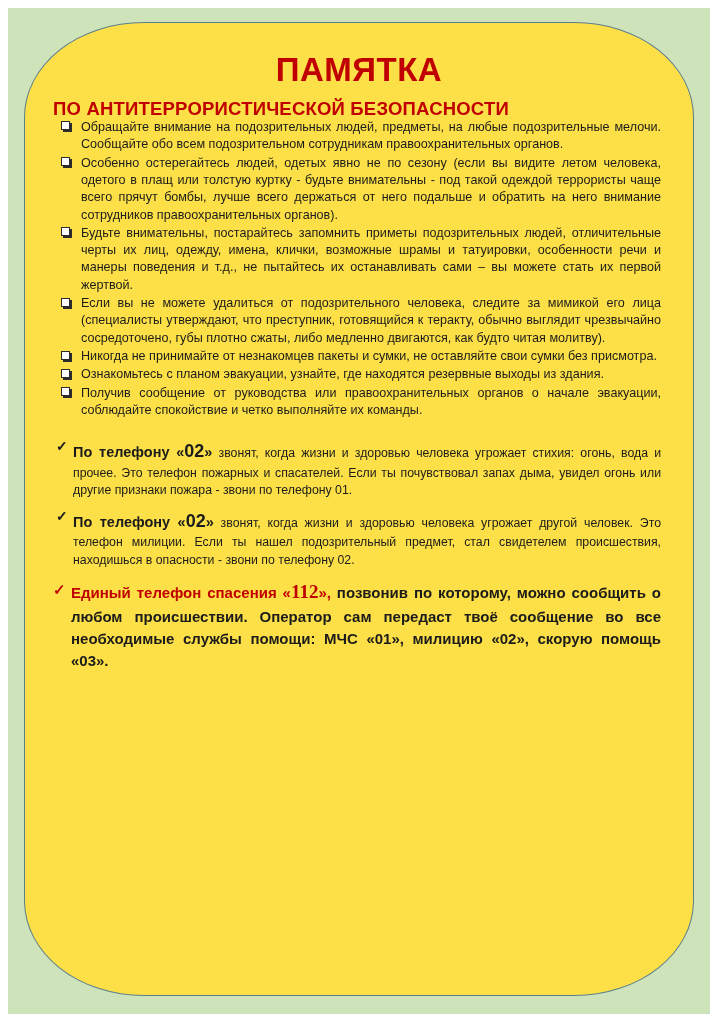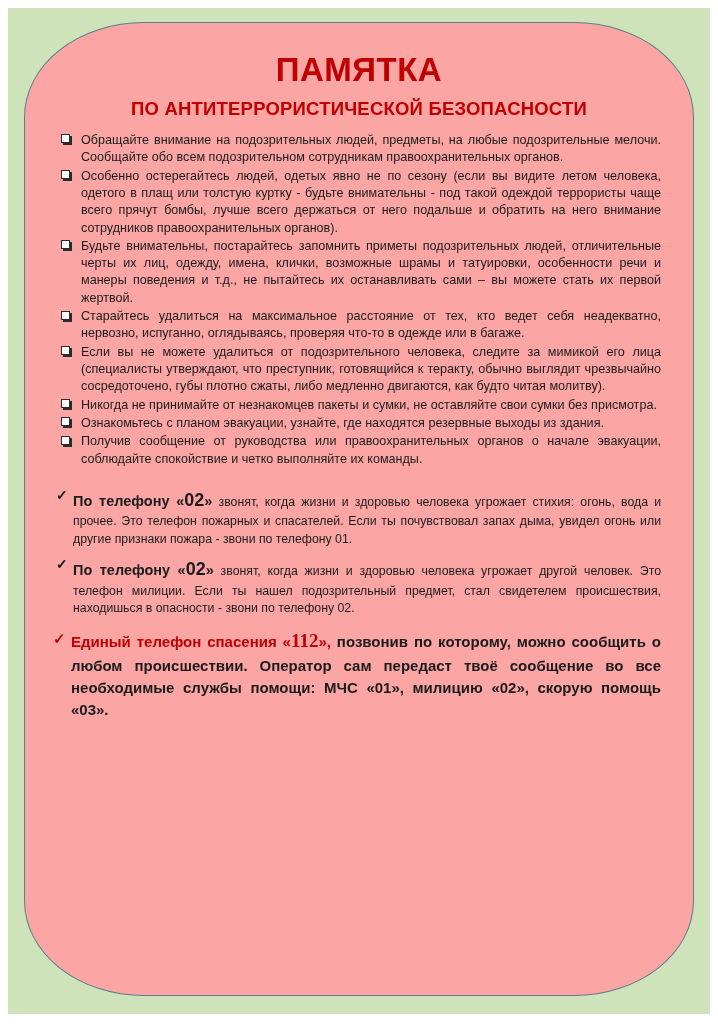--- a/index.html
+++ b/index.html
@@ -30,52 +30,52 @@
     box-sizing: border-box;
     background: #cfe3bb;
     padding: 14px 16px 18px 16px;
   }
 
   #card {
     position: relative;
     width: 100%;
     height: 100%;
     box-sizing: border-box;
-    background: #fca5a5;
+    background: #fde047;
     border: 1.5px solid #5b7f8c;
     border-radius: 120px / 95px;
     padding: 26px 28px 18px 28px;
     overflow: hidden;
   }
 
   
   .title {
     text-align: center;
     color: #c00000;
     font-family: "Liberation Sans", sans-serif;
     font-weight: bold;
     font-size: 33px;
     letter-spacing: 0.5px;
     line-height: 1.05;
     margin: 4px 0 0 0;
   }
   .subtitle {
-    text-align: center;
+    text-align: left;
     color: #c00000;
     font-family: "Liberation Sans", sans-serif;
     font-weight: bold;
     font-size: 18.5px;
     letter-spacing: 0.2px;
     line-height: 1.1;
     margin: 11px 0 0 0;
   }
 
   
   #checklist {
-    margin: 13px 0 0 0;
+    margin: 0 0 0 0;
     padding: 0 4px 0 8px;
   }
   .check-item {
     position: relative;
     padding-left: 20px;
     margin-bottom: 0px;
     font-size: 12.6px;
     line-height: 1.375;
     color: #1b1b1b;
     text-align: justify;
@@ -167,21 +167,21 @@
   <div id="green-mat">
     <div id="card">
 
       <h1 class="title">ПАМЯТКА</h1>
       <h2 class="subtitle">ПО АНТИТЕРРОРИСТИЧЕСКОЙ БЕЗОПАСНОСТИ</h2>
 
       <div id="checklist">
           <div class="check-item"><span class="box"></span><span>Обращайте внимание на подозрительных людей, предметы, на любые подозрительные мелочи. Сообщайте обо всем подозрительном сотрудникам правоохранительных органов.</span></div>
           <div class="check-item"><span class="box"></span><span>Особенно остерегайтесь людей, одетых явно не по сезону (если вы видите летом человека, одетого в плащ или толстую куртку - будьте внимательны - под такой одеждой террористы чаще всего прячут бомбы, лучше всего держаться от него подальше и обратить на него внимание сотрудников правоохранительных органов).</span></div>
           <div class="check-item"><span class="box"></span><span>Будьте внимательны, постарайтесь запомнить приметы подозрительных людей, отличительные черты их лиц, одежду, имена, клички, возможные шрамы и татуировки, особенности речи и манеры поведения и т.д., не пытайтесь их останавливать сами – вы можете стать их первой жертвой.</span></div>
-          <div class="check-item"><span class="box"></span><span>Старайтесь удалиться на максимальное расстояние от тех, кто ведет себя неадекватно, нервозно, испуганно, оглядываясь, проверяя что-то в одежде или в багаже.</span></div>
+          <div class="check-item"><span class="box"></span></div>
           <div class="check-item"><span class="box"></span><span>Если вы не можете удалиться от подозрительного человека, следите за мимикой его лица (специалисты утверждают, что преступник, готовящийся к теракту, обычно выглядит чрезвычайно сосредоточено, губы плотно сжаты, либо медленно двигаются, как будто читая молитву).</span></div>
           <div class="check-item"><span class="box"></span><span>Никогда не принимайте от незнакомцев пакеты и сумки, не оставляйте свои сумки без присмотра.</span></div>
           <div class="check-item"><span class="box"></span><span>Ознакомьтесь с планом эвакуации, узнайте, где находятся резервные выходы из здания.</span></div>
           <div class="check-item"><span class="box"></span><span>Получив сообщение от руководства или правоохранительных органов о начале эвакуации, соблюдайте спокойствие и четко выполняйте их команды.</span></div>
         </div>
 
       <div id="phones">
           <div class="phone-item"><span class="tick">✓</span><span class="phone-lead"><span>По телефону «</span><span class="num">02</span><span>»</span></span><span> звонят, когда жизни и здоровью человека угрожает стихия: огонь, вода и прочее. Это телефон пожарных и спасателей. Если ты почувствовал запах дыма, увидел огонь или другие признаки пожара - звони по телефону 01.</span></div>
           <div class="phone-item"><span class="tick">✓</span><span class="phone-lead"><span>По телефону «</span><span class="num">02</span><span>»</span></span><span> звонят, когда жизни и здоровью человека угрожает другой человек. Это телефон милиции. Если ты нашел подозрительный предмет, стал свидетелем происшествия, находишься в опасности - звони по телефону 02.</span></div>
         </div>

